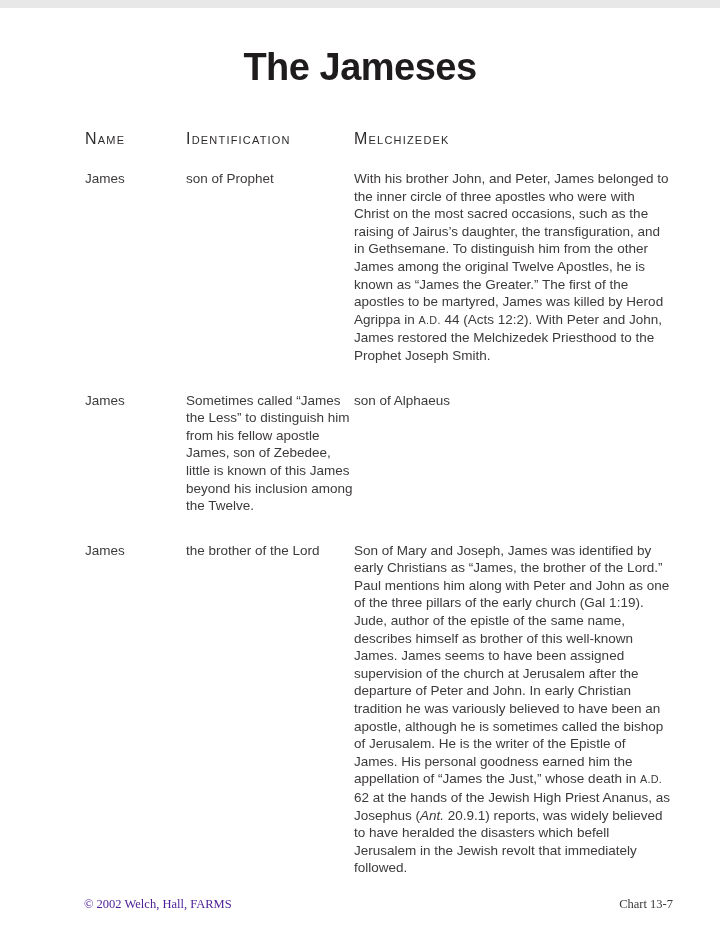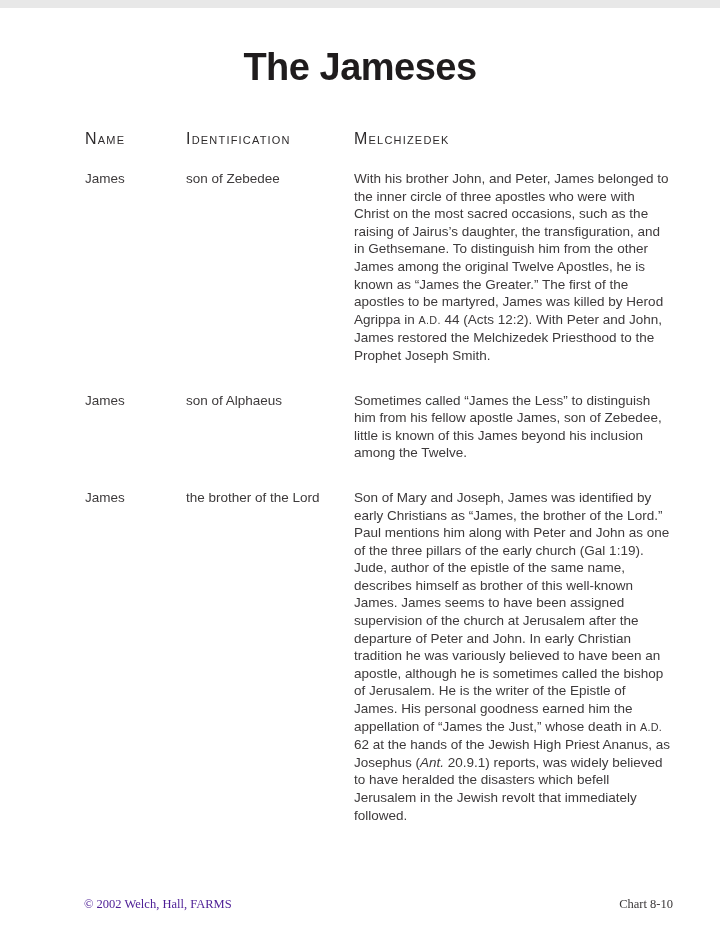--- a/index.html
+++ b/index.html
@@ -74,37 +74,37 @@
 
     <div class="grid-row header-row">
       <div class="header-cell">Name</div>
       <div class="header-cell">Identification</div>
       <div class="header-cell">Melchizedek</div>
     </div>
 
     <div>
     <div class="grid-row body-row">
       <div class="cell cell-name">James</div>
-      <div class="cell cell-ident">son of Zebedee</div>
+      <div class="cell cell-ident">son of Prophet</div>
       <div class="cell cell-desc">With his brother John, and Peter, James belonged to the inner circle of three apostles who were with Christ on the most sacred occasions, such as the raising of Jairus’s daughter, the transfiguration, and in Gethsemane. To distinguish him from the other James among the original Twelve Apostles, he is known as “James the Greater.” The first of the apostles to be martyred, James was killed by Herod Agrippa in <span class="sc">A.D.</span> 44 (Acts 12:2). With Peter and John, James restored the Melchizedek Priesthood to the Prophet Joseph Smith.</div>
     </div>
 
     <div class="grid-row body-row">
       <div class="cell cell-name">James</div>
+      <div class="cell cell-desc">Sometimes called “James the Less” to distinguish him from his fellow apostle James, son of Zebedee, little is known of this James beyond his inclusion among the Twelve.</div>
       <div class="cell cell-ident">son of Alphaeus</div>
-      <div class="cell cell-desc">Sometimes called “James the Less” to distinguish him from his fellow apostle James, son of Zebedee, little is known of this James beyond his inclusion among the Twelve.</div>
     </div>
 
     <div class="grid-row body-row">
       <div class="cell cell-name">James</div>
       <div class="cell cell-ident">the brother of the Lord</div>
       <div class="cell cell-desc">Son of Mary and Joseph, James was identified by early Christians as “James, the brother of the Lord.” Paul mentions him along with Peter and John as one of the three pillars of the early church (Gal 1:19). Jude, author of the epistle of the same name, describes himself as brother of this well-known James. James seems to have been assigned supervision of the church at Jerusalem after the departure of Peter and John. In early Christian tradition he was variously believed to have been an apostle, although he is sometimes called the bishop of Jerusalem. He is the writer of the Epistle of James. His personal goodness earned him the appellation of “James the Just,” whose death in <span class="sc">A.D.</span> 62 at the hands of the Jewish High Priest Ananus, as Josephus (<i>Ant.</i> 20.9.1) reports, was widely believed to have heralded the disasters which befell Jerusalem in the Jewish revolt that immediately followed.</div>
     </div>
   </div>
 
   </div>
 
   <div class="footer">
     <span class="footer-left">© 2002 Welch, Hall, FARMS</span>
-    <span class="footer-right">Chart 8-10</span>
+    <span class="footer-right">Chart 13-7</span>
   </div>
 
 </div>
 
 </body></html>

